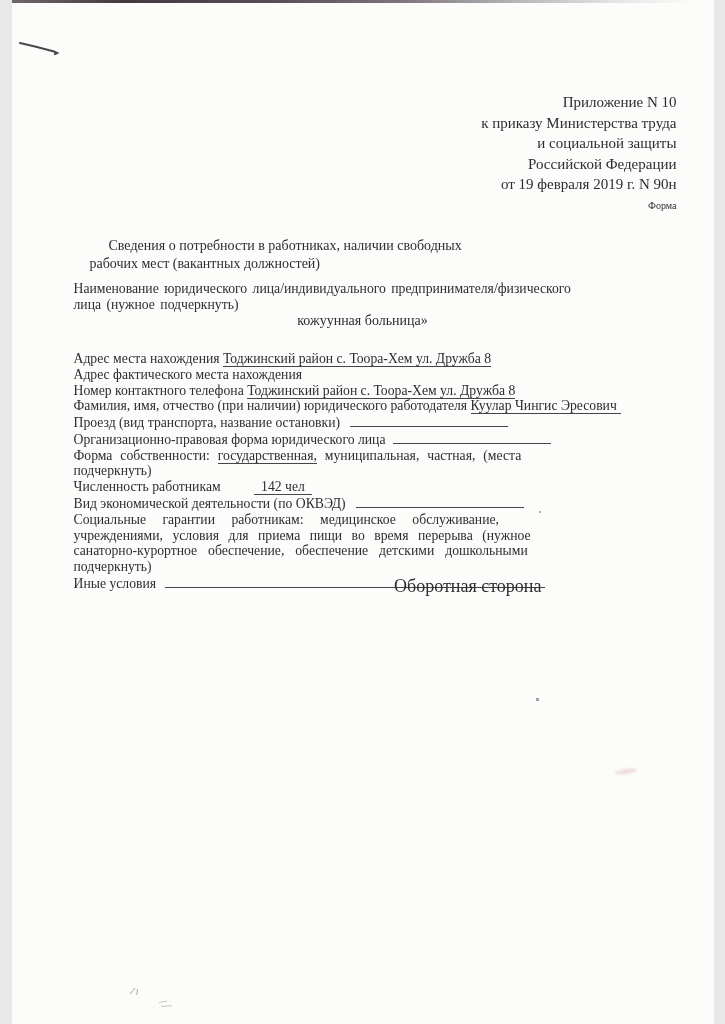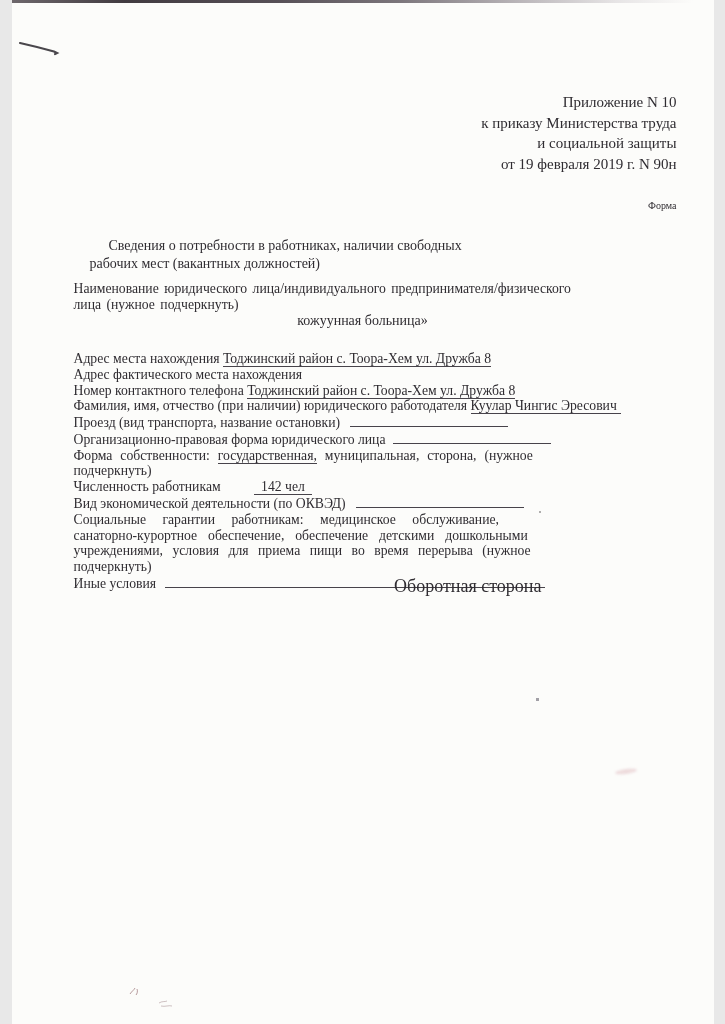--- a/index.html
+++ b/index.html
@@ -73,20 +73,21 @@
   <div class="scan-top"></div>
 
   <svg class="pen-stroke" width="46" height="22" viewBox="0 0 46 22">
     <path d="M3,6 C12,8 28,12 37,14.5 l3,1.5 -2,1" fill="none" stroke="#4a474c" stroke-width="2.2" stroke-linecap="round"></path>
   </svg>
 
   <div class="header-block">
     <div>Приложение N 10</div>
     <div>к приказу Министерства труда</div>
     <div>и социальной защиты</div>
+    <div>Российской Федерации</div>
     <div>от 19 февраля 2019 г. N 90н</div>
   </div>
 
   <div class="forma-label">Форма</div>
 
   <div class="title-block">
     <div class="title-line1">Сведения о потребности в работниках, наличии свободных</div>
     <div class="title-line2">рабочих мест (вакантных должностей)</div>
   </div>
 
@@ -119,41 +120,41 @@
       <span>Проезд (вид транспорта, название остановки)</span>
       <span class="blank blank-transit"></span>
     </div>
     <div class="row">
       <span>Организационно-правовая форма юридического лица</span>
       <span class="blank blank-legal"></span>
     </div>
     <div class="row ws-own">
       <span>Форма собственности:</span>
       <span class="uv">государственная,</span>
-      <span>муниципальная, сторона, (нужное</span>
+      <span>муниципальная, частная, (места</span>
     </div>
     <div class="row">
       <span>подчеркнуть)</span>
     </div>
     <div class="row">
       <span>Численность работникам</span>
       <span class="uv hc-val">142 чел</span>
     </div>
     <div class="row">
       <span>Вид экономической деятельности (по ОКВЭД)</span>
       <span class="blank blank-okved"></span>
     </div>
     <div class="row ws-soc1">
       <span>Социальные гарантии работникам: медицинское обслуживание,</span>
     </div>
+    <div class="row ws-soc3">
+      <span>учреждениями, условия для приема пищи во время перерыва (нужное</span>
+    </div>
     <div class="row ws-soc2">
       <span>санаторно-курортное обеспечение, обеспечение детскими дошкольными</span>
-    </div>
-    <div class="row ws-soc3">
-      <span>учреждениями, условия для приема пищи во время перерыва (нужное</span>
     </div>
     <div class="row">
       <span>подчеркнуть)</span>
     </div>
     <div class="row">
       <span>Иные условия</span>
       <span class="blank blank-other"></span>
     </div>
   </div>
 

